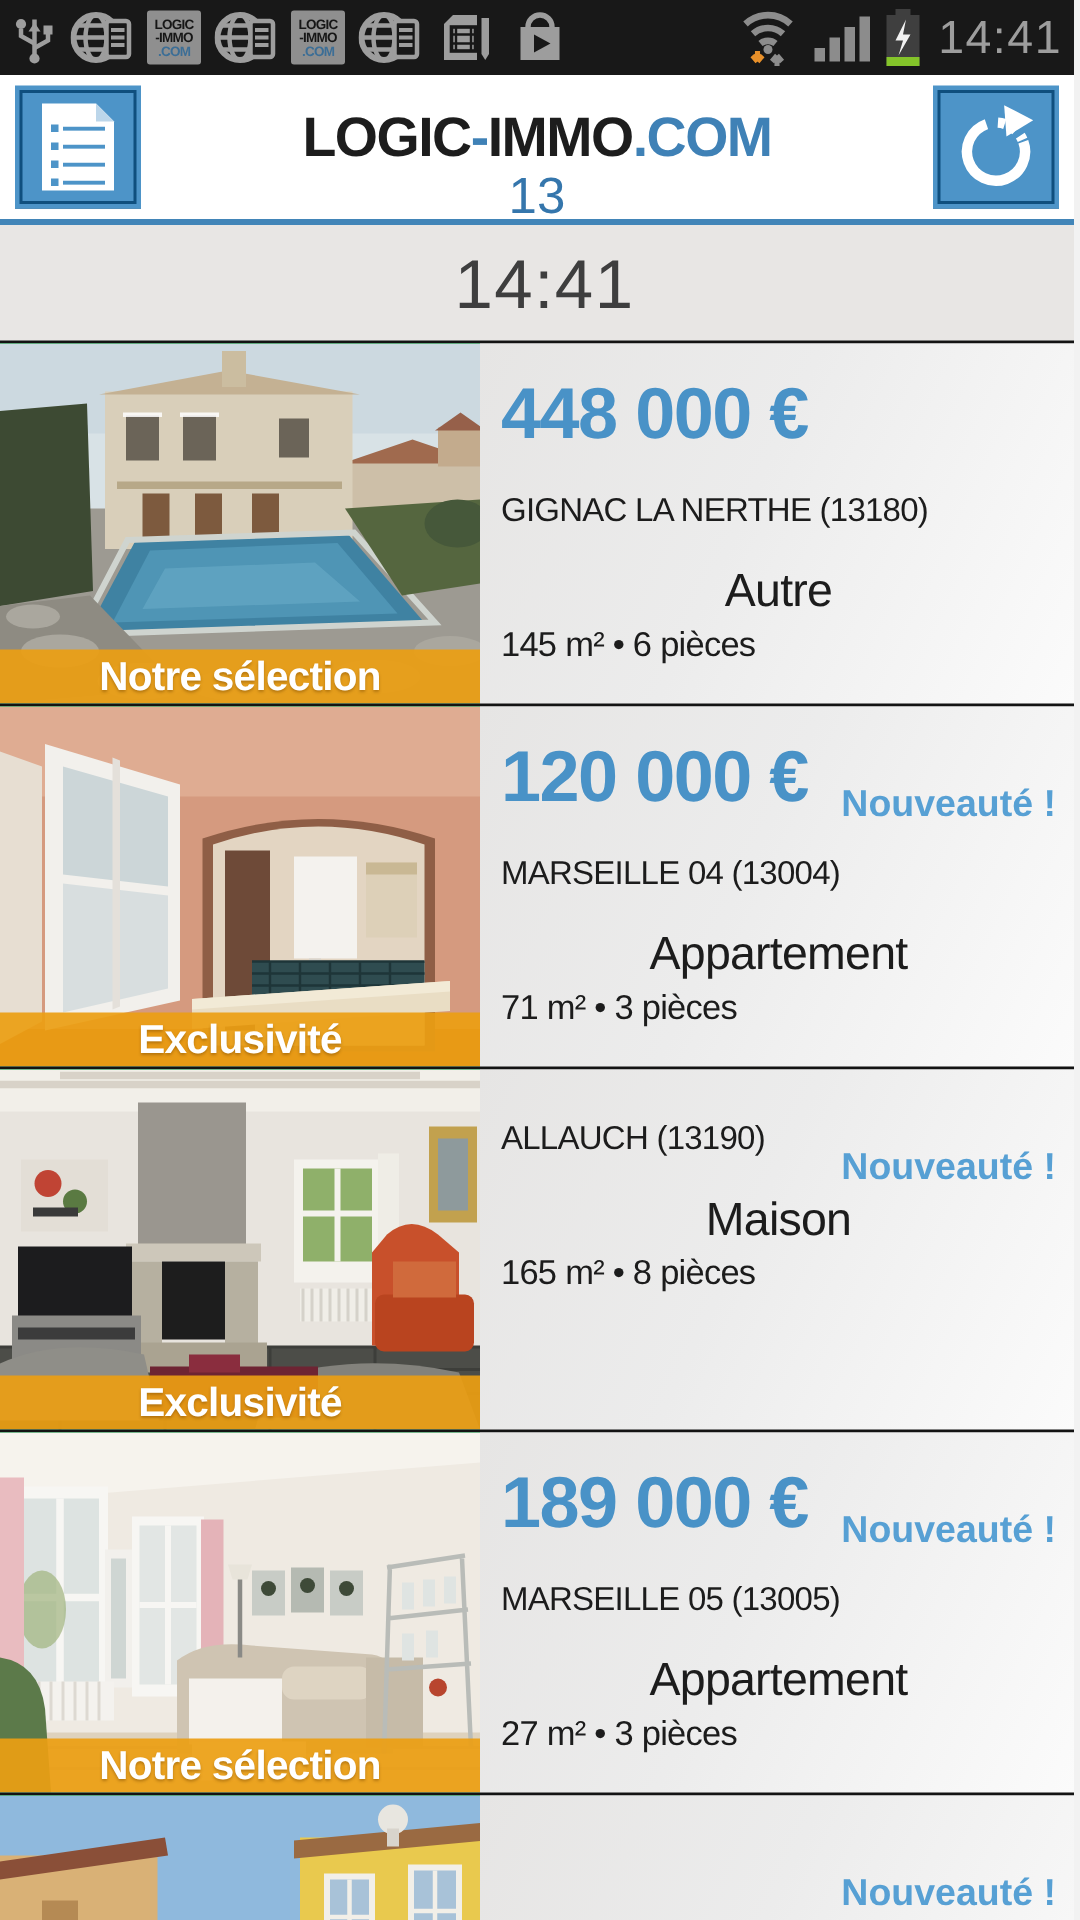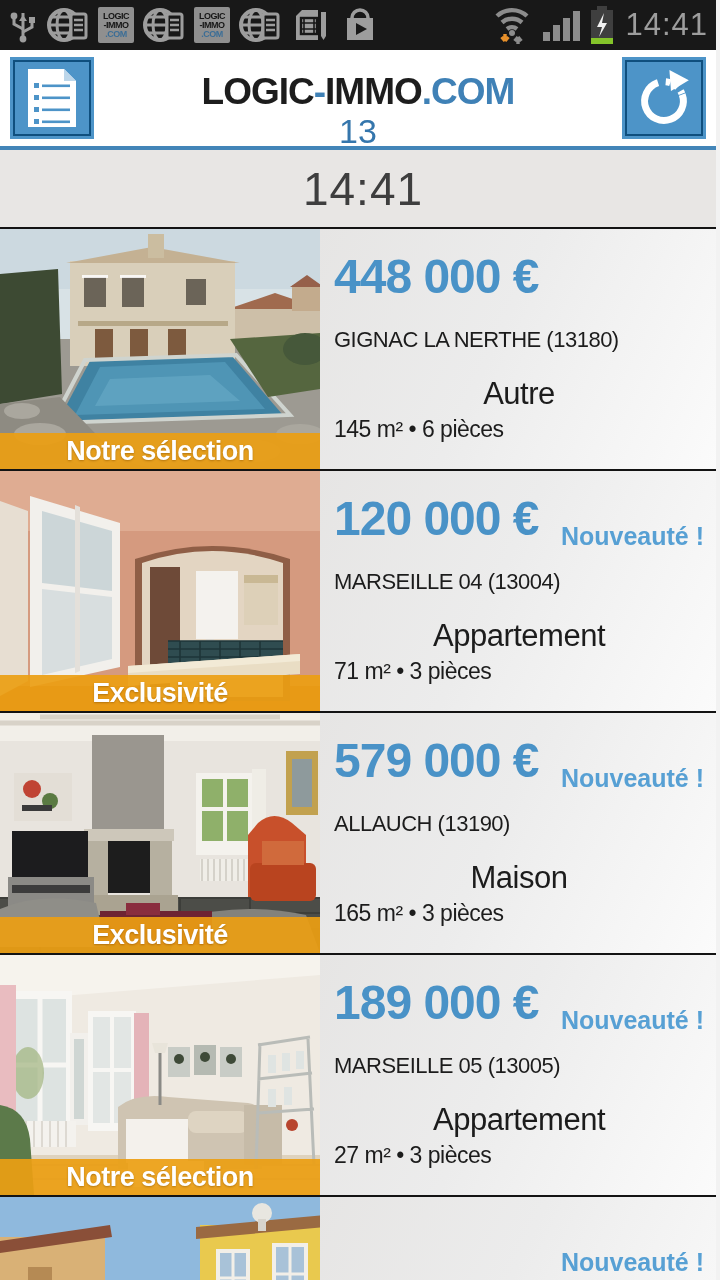--- a/index.html
+++ b/index.html
@@ -341,24 +341,23 @@
           <rect x="292" y="46" width="20" height="48" fill="#8e9a9c"></rect>
           <path d="M0 196 q40 -18 96 -6 l10 44 H0 Z" fill="#8f8e88"></path>
           <path d="M180 206 q60 -18 126 -4 l14 38 H170 Z" fill="#83827c"></path>
           <rect x="100" y="198" width="112" height="34" fill="#6e2433"></rect>
           <rect x="126" y="190" width="34" height="12" fill="#8a2d3e"></rect>
         </svg>
         <div class="badge">Exclusivité</div>
       </div>
       <div class="panel">
         <span class="new-flag">Nouveauté !</span>
-        <div class="price">579 000 €</div>
         <div class="loc">ALLAUCH (13190)</div>
         <div class="ptype">Maison</div>
-        <div class="pdetails">165 m² • 3 pièces</div>
+        <div class="pdetails">165 m² • 8 pièces</div>
       </div>
     </article>
 
     <article class="listing">
       <div class="photo">
         <svg width="320" height="240" viewBox="0 0 320 240">
           <rect width="320" height="240" fill="#efeae2"></rect>
           <path d="M0 46 L320 20 L320 0 L0 0 Z" fill="#f6f3ed"></path>
           <rect y="200" width="320" height="40" fill="#ded2bd"></rect>
           <path d="M0 210 h320 M0 224 h320" stroke="#cfc2ab" stroke-width="2"></path>

